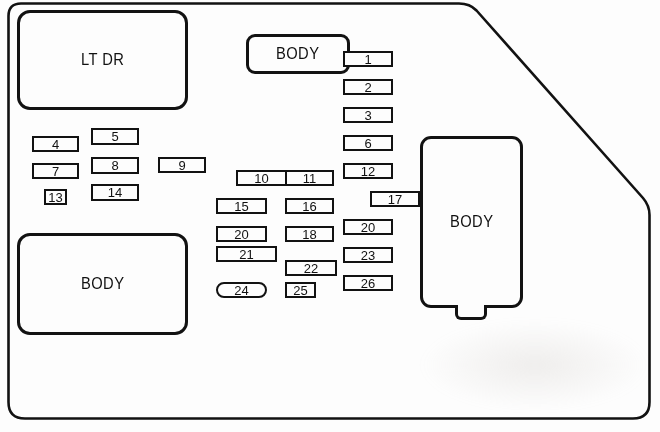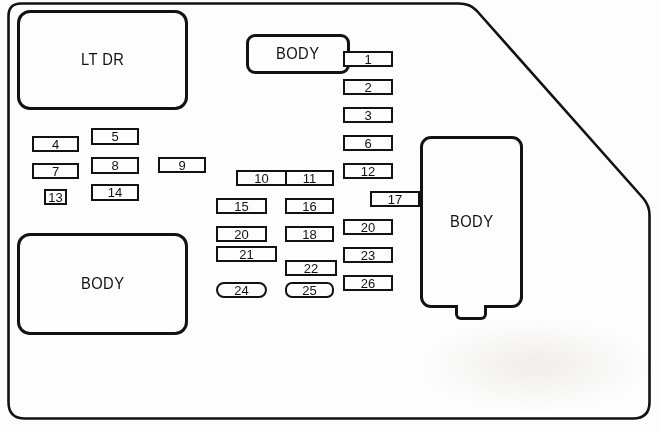--- a/index.html
+++ b/index.html
@@ -115,21 +115,21 @@
       <div class="fuse" style="left: 158px; top: 157px; width: 48px; height: 16px;">9</div>
       <div class="fuse" style="left: 216px; top: 170px; width: 51px; height: 16px; margin-left: 20px;">10</div>
       <div class="fuse" style="left: 216px; top: 198px; width: 51px; height: 16px;">15</div>
       <div class="fuse" style="left: 216px; top: 226px; width: 51px; height: 16px;">20</div>
       <div class="fuse" style="left: 216px; top: 246px; width: 61px; height: 16px; text-decoration: underline;">21</div>
       <div class="fuse" style="left: 216px; top: 282px; width: 51px; height: 16px; border-radius: 8px;">24</div>
       <div class="fuse" style="left: 285px; top: 170px; width: 49px; height: 16px;">11</div>
       <div class="fuse" style="left: 285px; top: 198px; width: 49px; height: 16px;">16</div>
       <div class="fuse" style="left: 285px; top: 226px; width: 49px; height: 16px;">18</div>
       <div class="fuse" style="left: 285px; top: 260px; width: 52px; height: 16px;">22</div>
-      <div class="fuse" style="left: 285px; top: 282px; width: 49px; height: 16px; border-radius: 7px;">25</div>
+      <div class="fuse" style="left: 285px; top: 282px; width: 31px; height: 16px;">25</div>
       <div class="fuse" style="left: 343px; top: 51px; width: 50px; height: 16px;">1</div>
       <div class="fuse" style="left: 343px; top: 79px; width: 50px; height: 16px;">2</div>
       <div class="fuse" style="left: 343px; top: 107px; width: 50px; height: 16px;">3</div>
       <div class="fuse" style="left: 343px; top: 135px; width: 50px; height: 16px;">6</div>
       <div class="fuse" style="left: 343px; top: 163px; width: 50px; height: 16px;">12</div>
       <div class="fuse" style="left: 343px; top: 191px; width: 50px; height: 16px; margin-left: 27px;">17</div>
       <div class="fuse" style="left: 343px; top: 219px; width: 50px; height: 16px;">20</div>
       <div class="fuse" style="left: 343px; top: 247px; width: 50px; height: 16px; text-align: center;">23</div>
       <div class="fuse" style="left: 343px; top: 275px; width: 50px; height: 16px; text-decoration: underline;">26</div>
     </div>

